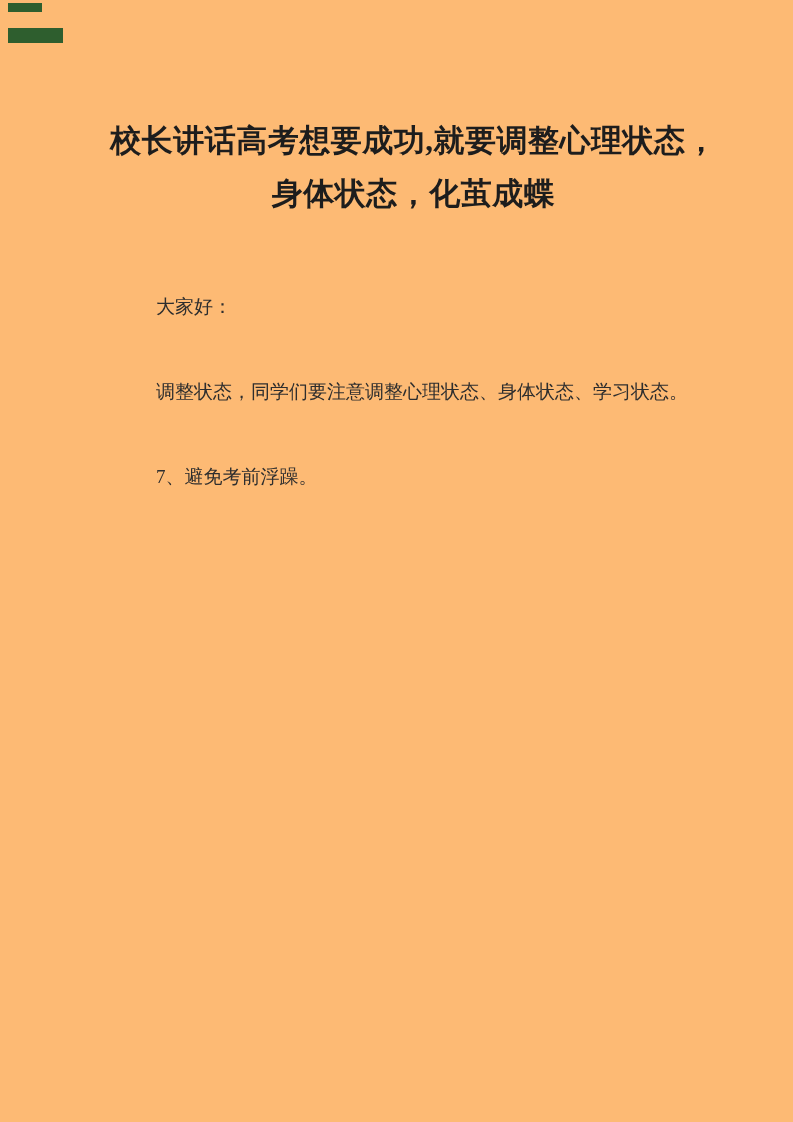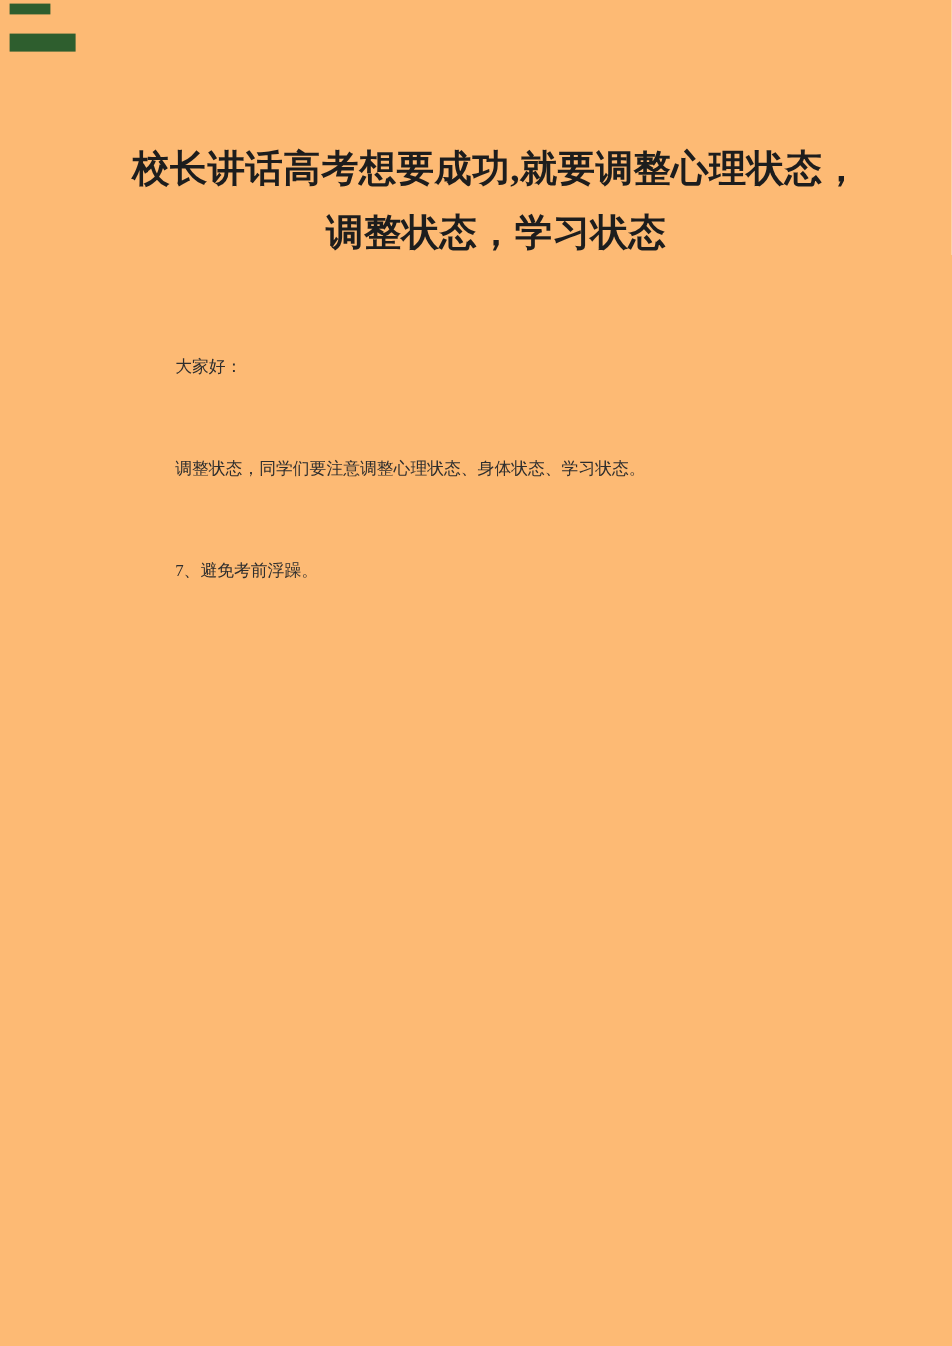--- a/index.html
+++ b/index.html
@@ -35,42 +35,42 @@
     margin: 114px 60px 0 60px;
     text-align: center;
     font-size: 31px;
     line-height: 53px;
     font-weight: bold;
     color: #1d1d1d;
     letter-spacing: 0.5px;
   }
   .doc-content {
     margin: 66px 114px 0 101px;
-    font-size: 14px;
+    font-size: 19px;
     line-height: 42.5px;
     color: #2e2e2e;
   }
   .doc-content p {
     margin: 0 0 42.5px 0;
     text-indent: 2em;
     text-align: justify;
   }
 </style>
 </head>
 <body>
 
 <div class="page" style="background-color: #fdba74; padding-left: 17px;">
 
   <div class="watermark-bar small" style="background-color: rgb(46, 94, 46);"></div>
 
   <div class="watermark-bar large" style="background-color: rgb(46, 94, 46);"></div>
 
   <h1 class="doc-title" style="color: rgb(29, 29, 29);">
     <div>校长讲话高考想要成功,就要调整心理状态，</div>
-    <div>调整状态，学习状态</div>
+    <div>身体状态，化茧成蝶</div>
   </h1>
 
   <div class="doc-content" style="color: rgb(46, 46, 46);">
     <p>大家好：</p>
     <p>调整状态，同学们要注意调整心理状态、身体状态、学习状态。</p>
     <p>7、避免考前浮躁。</p>
   </div>
 
 </div>
 

